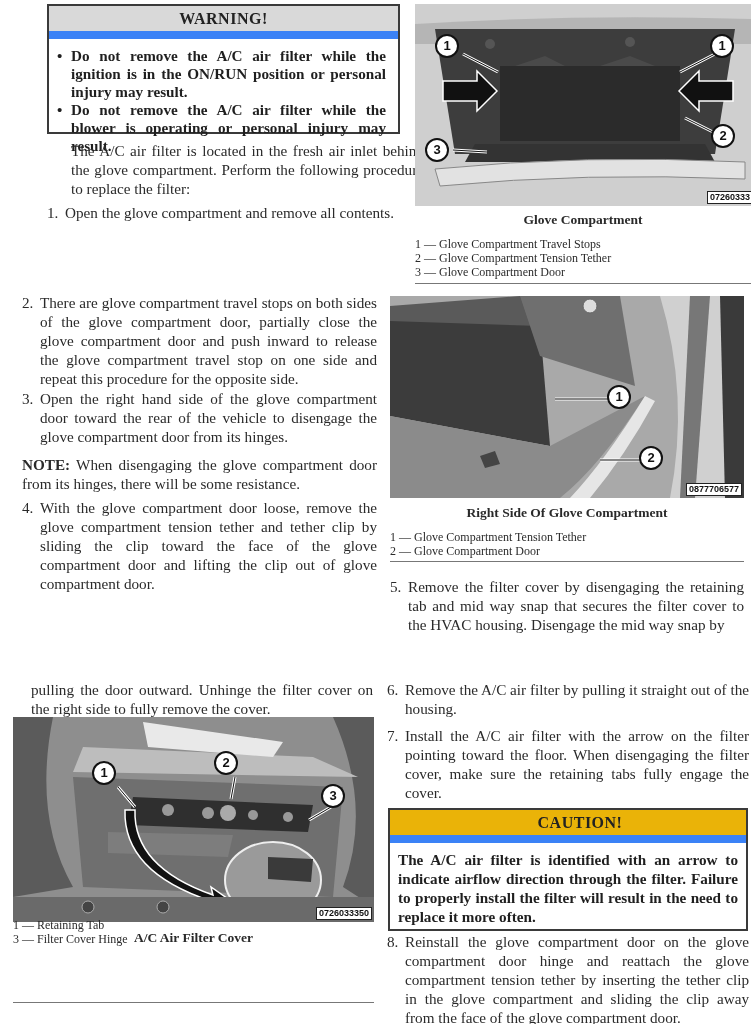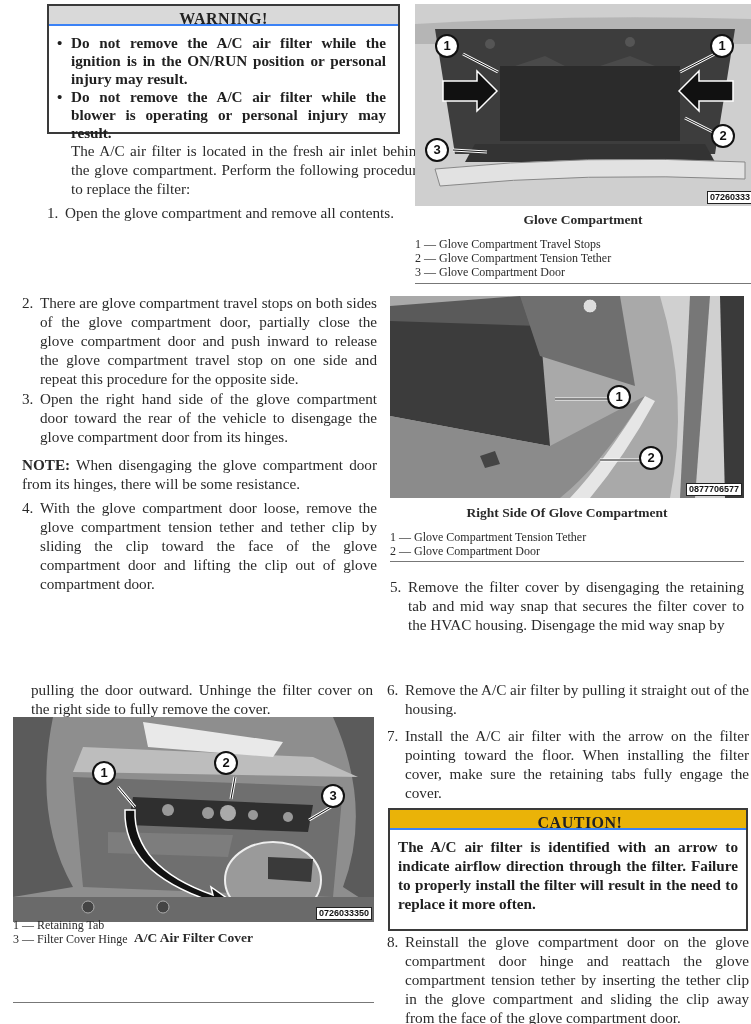--- a/index.html
+++ b/index.html
@@ -7,21 +7,21 @@
   body { position:relative; font-family:"DejaVu Serif","Liberation Serif",serif; color:#222; }
   .abs { position:absolute; }
 
   
   .para { font-family:"Liberation Serif",serif; font-size:15.2px; line-height:19px; color:#2a2a2a; text-align:justify; }
   .step { font-family:"Liberation Serif",serif; font-size:15.2px; line-height:19px; color:#2a2a2a; text-align:justify; padding-left:18px; text-indent:-18px; }
   .step .num { display:inline-block; width:18px; text-indent:0; }
 
   
   .notice { border:2px solid #3a3a3a; background:#fff; }
-  .notice .head { background:#d9d9d9; border-bottom:2px solid #3b82f6; text-align:center; font-family:"Liberation Serif",serif; font-weight:bold; font-size:16px; height:20px; line-height:26px; color:#222; letter-spacing:0.5px; }
+  .notice .head { background:#d9d9d9; border-bottom:8px solid #3b82f6; text-align:center; font-family:"Liberation Serif",serif; font-weight:bold; font-size:16px; height:33px; line-height:26px; color:#222; letter-spacing:0.5px; }
   .notice .head.white { background:#eab308;padding-left:24px; }
   .notice ul { list-style:none; padding:8px 12px 6px 8px; }
   .notice li { font-family:"Liberation Serif",serif; font-weight:bold; font-size:15.2px; line-height:18px; color:#1f1f1f; padding-left:14px; text-indent:-14px; text-align:justify; }
   .notice li .bullet { display:inline-block; width:14px; text-indent:0; }
   .notice .body { padding:7px 8px 7px 8px; font-family:"Liberation Serif",serif; font-weight:bold; font-size:15.2px; line-height:19px; color:#1f1f1f; text-align:justify; }
 
   
   .figure { background:#bdbdbd; overflow:hidden; }
   .fig-id { position:absolute; right:2px; bottom:2px; background:#fff; border:1px solid #222; font-family:"Liberation Sans",sans-serif; font-weight:bold; font-size:9px; line-height:11px; padding:0 2px; color:#111; }
   .callout { position:absolute; width:24px; height:24px; border-radius:50%; background:#fff; border:2px solid #111; font-family:"Liberation Sans",sans-serif; font-weight:bold; font-size:13px; line-height:20px; text-align:center; color:#111; }
@@ -156,20 +156,20 @@
 </div>
 <div class="abs caption" style="left:13px; top:930px; width:361px;">A/C Air Filter Cover</div>
 <div class="abs legend" style="left:13px; top:918px; width:361px;">
   <div>1 — Retaining Tab</div>
   <div>3 — Filter Cover Hinge</div>
 </div>
 <div class="abs rule" style="left:13px; top:1002px; width:361px;"></div>
 
 <p class="abs step" style="left:387px; top:680px; width:362px;"><span class="num">6.</span><span>Remove the A/C air filter by pulling it straight out of the housing.</span></p>
 
-<p class="abs step" style="left:387px; top:726px; width:362px;"><span class="num">7.</span><span>Install the A/C air filter with the arrow on the filter pointing toward the floor. When installing the filter cover, make sure the retaining tabs fully engage the cover.</span></p>
+<p class="abs step" style="left:387px; top:726px; width:362px;"><span class="num">7.</span><span>Install the A/C air filter with the arrow on the filter pointing toward the floor. When disengaging the filter cover, make sure the retaining tabs fully engage the cover.</span></p>
 
 <div class="abs notice" style="left:388px; top:808px; width:360px; height:123px;">
   <div class="head white">CAUTION!</div>
   <div class="body">The A/C air filter is identified with an arrow to indicate airflow direction through the filter. Failure to properly install the filter will result in the need to replace it more often.</div>
 </div>
 
 <p class="abs step" style="left:387px; top:932px; width:362px;"><span class="num">8.</span><span>Reinstall the glove compartment door on the glove compartment door hinge and reattach the glove compartment tension tether by inserting the tether clip in the glove compartment and sliding the clip away from the face of the glove compartment door.</span></p>
 
 </body></html>

